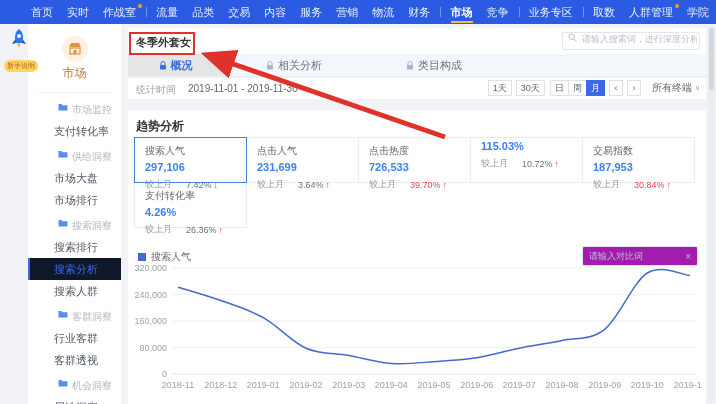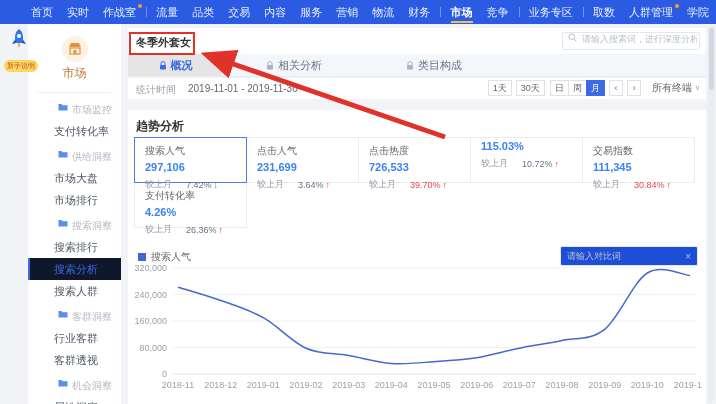--- a/index.html
+++ b/index.html
@@ -68,22 +68,22 @@
   .card-value{font-size:11px;font-weight:bold;color:#3b82f6;margin-left:10px;line-height:16px;}
   .card-foot{display:flex;align-items:center;margin:3px 0 0 10px;font-size:9px;color:#9aa0aa;}
   .pct{margin-left:14px;color:#6b7280;}
   .pct.red{color:#e8484f;}
   .arrow{font-weight:bold;margin-left:2px;font-size:9px;}
   .arrow.up{color:#e8484f;}
   .arrow.down{color:#21a35a;}
   .legend-row{position:absolute;left:10px;top:140px;display:flex;align-items:center;gap:5px;
               font-size:10px;color:#666;cursor:pointer;}
   .legend-swatch{width:8px;height:8px;background:#4468cf;}
-  .compare-box{position:absolute;right:8px;top:136px;width:138px;height:20px;border:1px solid #e4e7ee;
-               border-radius:2px;display:flex;align-items:center;box-sizing:border-box;background:#1d4ed8;}
+  .compare-box{position:absolute;right:8px;top:136px;width:116px;height:20px;border:1px solid #e4e7ee;
+               border-radius:2px;display:flex;align-items:center;box-sizing:border-box;background:#a21caf;}
   .compare-box input{border:0;outline:0;flex:1;font-size:9px;padding-left:6px;min-width:0;background:transparent;
                      font-family:"Liberation Sans",sans-serif;}
   .compare-close{color:#b7bdc7;font-size:10px;padding-right:6px;cursor:pointer;}
   .chart-wrap{position:absolute;left:2px;top:152px;}
   
   .annotation{position:absolute;left:0;top:0;z-index:40;pointer-events:none;}
   .scrollbar{position:absolute;right:1px;top:26px;width:7px;bottom:2px;background:#eaedf1;border-radius:4px;z-index:3;}
   .scroll-thumb{margin:2px 1px;height:62px;background:#d3d8e0;border-radius:3px;}
 </style>
 </head>
@@ -268,21 +268,21 @@
         <div class="card">
           <div class="card-value">115.03%</div>
           <div class="card-foot">
             <span>较上月</span>
             <span class="pct">10.72%</span>
             <span class="arrow up">↑</span>
           </div>
         </div>
         <div class="card">
           <div class="card-label">交易指数</div>
-          <div class="card-value">111,345</div>
+          <div class="card-value">187,953</div>
           <div class="card-foot">
             <span>较上月</span>
             <span class="pct red">30.84%</span>
             <span class="arrow up">↑</span>
           </div>
         </div>
         <div class="card">
           <div class="card-label">支付转化率</div>
           <div class="card-value">4.26%</div>
           <div class="card-foot">

